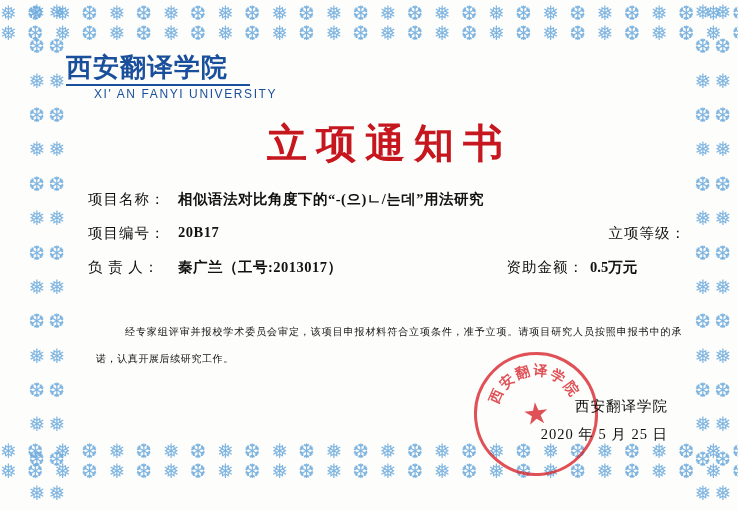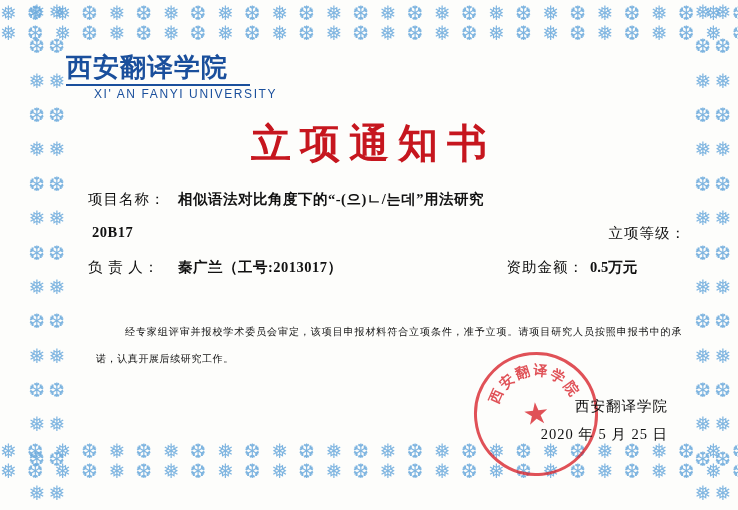--- a/index.html
+++ b/index.html
@@ -98,21 +98,21 @@
     width: 184px;
     height: 1.5px;
     background: #1a4f9c;
     margin: 1px 0 2px 0;
   }
 
   
   .title {
     position: absolute;
     top: 76px;
-    left: 0;
+    left: 16px;
     width: 634px;
     text-align: center;
     color: #c6161e;
     font-family: "Liberation Serif", serif;
     font-size: 40px;
     font-weight: bold;
     letter-spacing: 9px;
     text-indent: 9px;
   }
 
@@ -258,20 +258,21 @@
     <div class="title">立项通知书</div>
 
     <div class="fields">
 
       <div class="field-row">
         <span class="label wide">项目名称：</span>
         <span class="value">相似语法对比角度下的“-(으)ㄴ/는데”用法研究</span>
       </div>
 
       <div class="field-row">
+        <span class="label wide">项目编号：</span>
         <span class="value">20B17</span>
         <span class="spacer"></span>
         <span class="right-label">立项等级：</span>
       </div>
 
       <div class="field-row">
         <span class="label wide">负 责 人：</span>
         <span class="value">秦广兰（工号:2013017）</span>
         <span class="spacer"></span>
         <span class="right-label">资助金额：</span>

